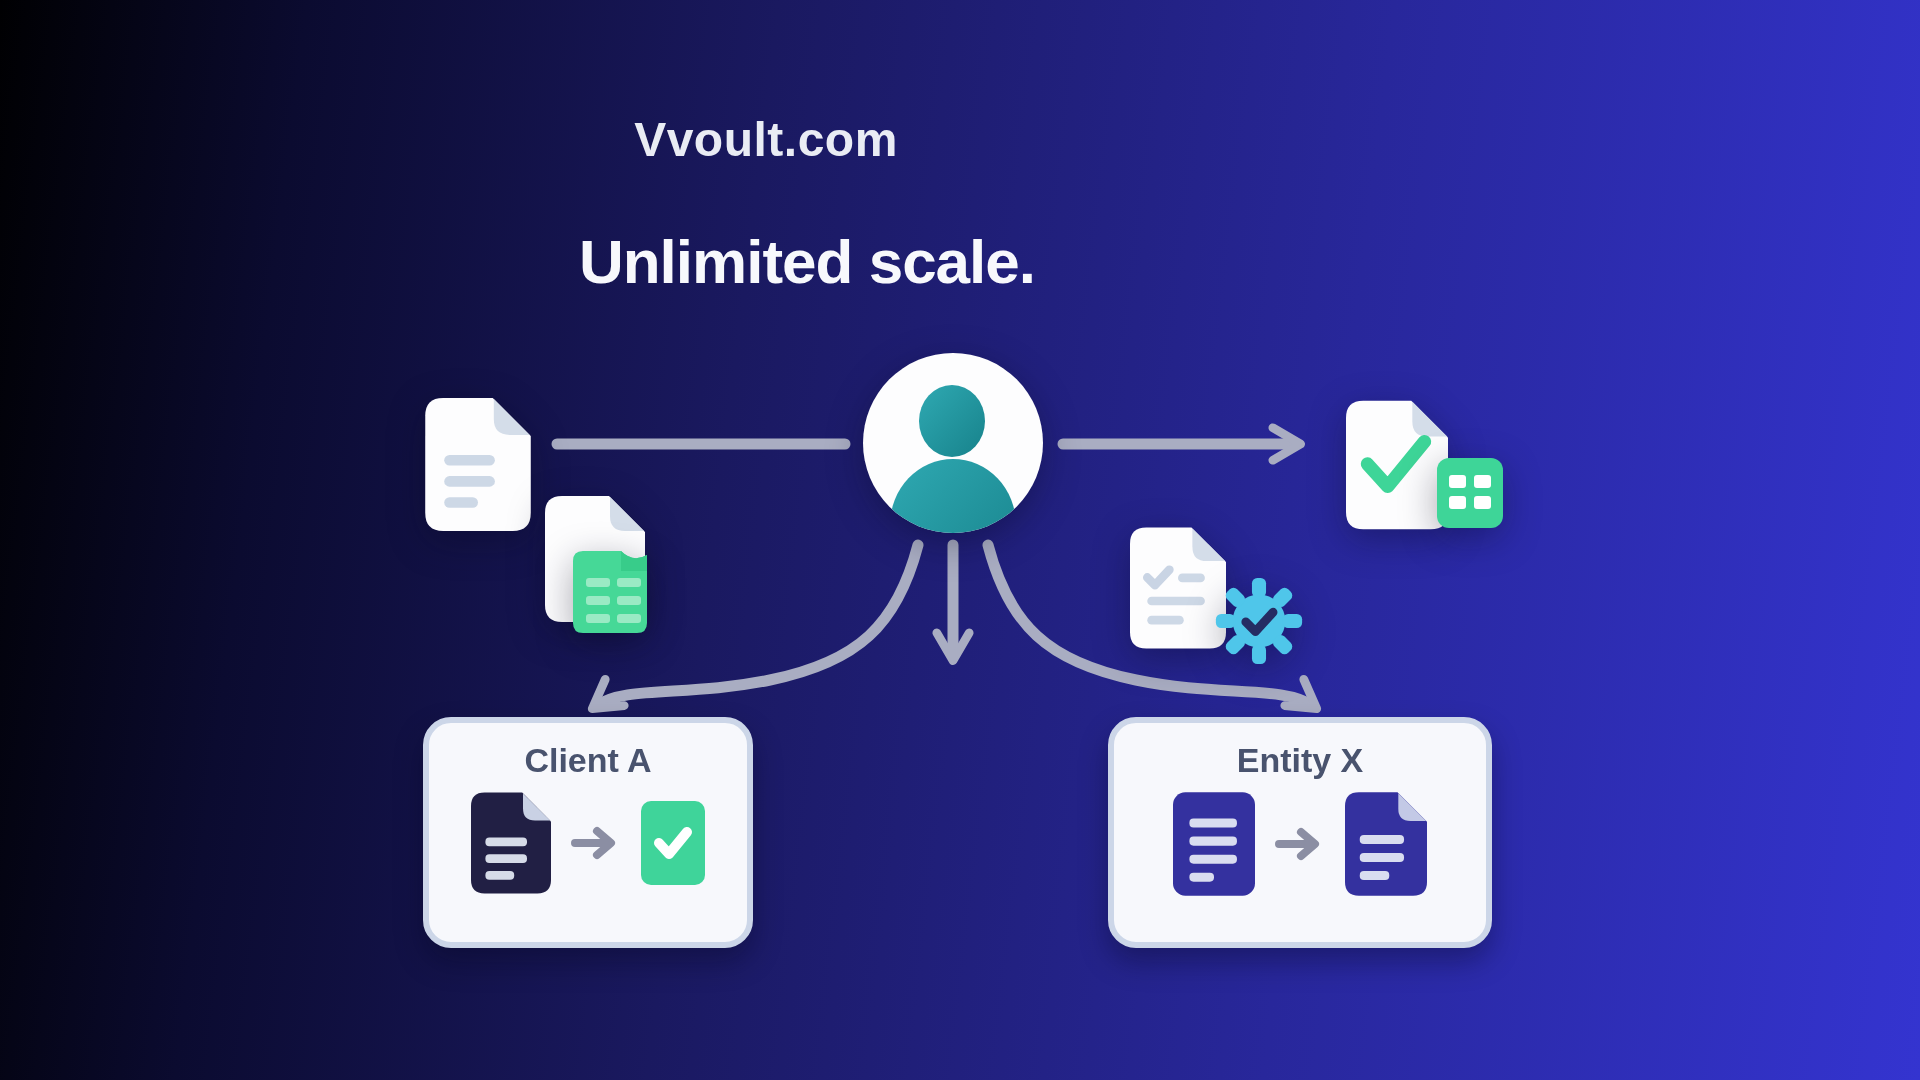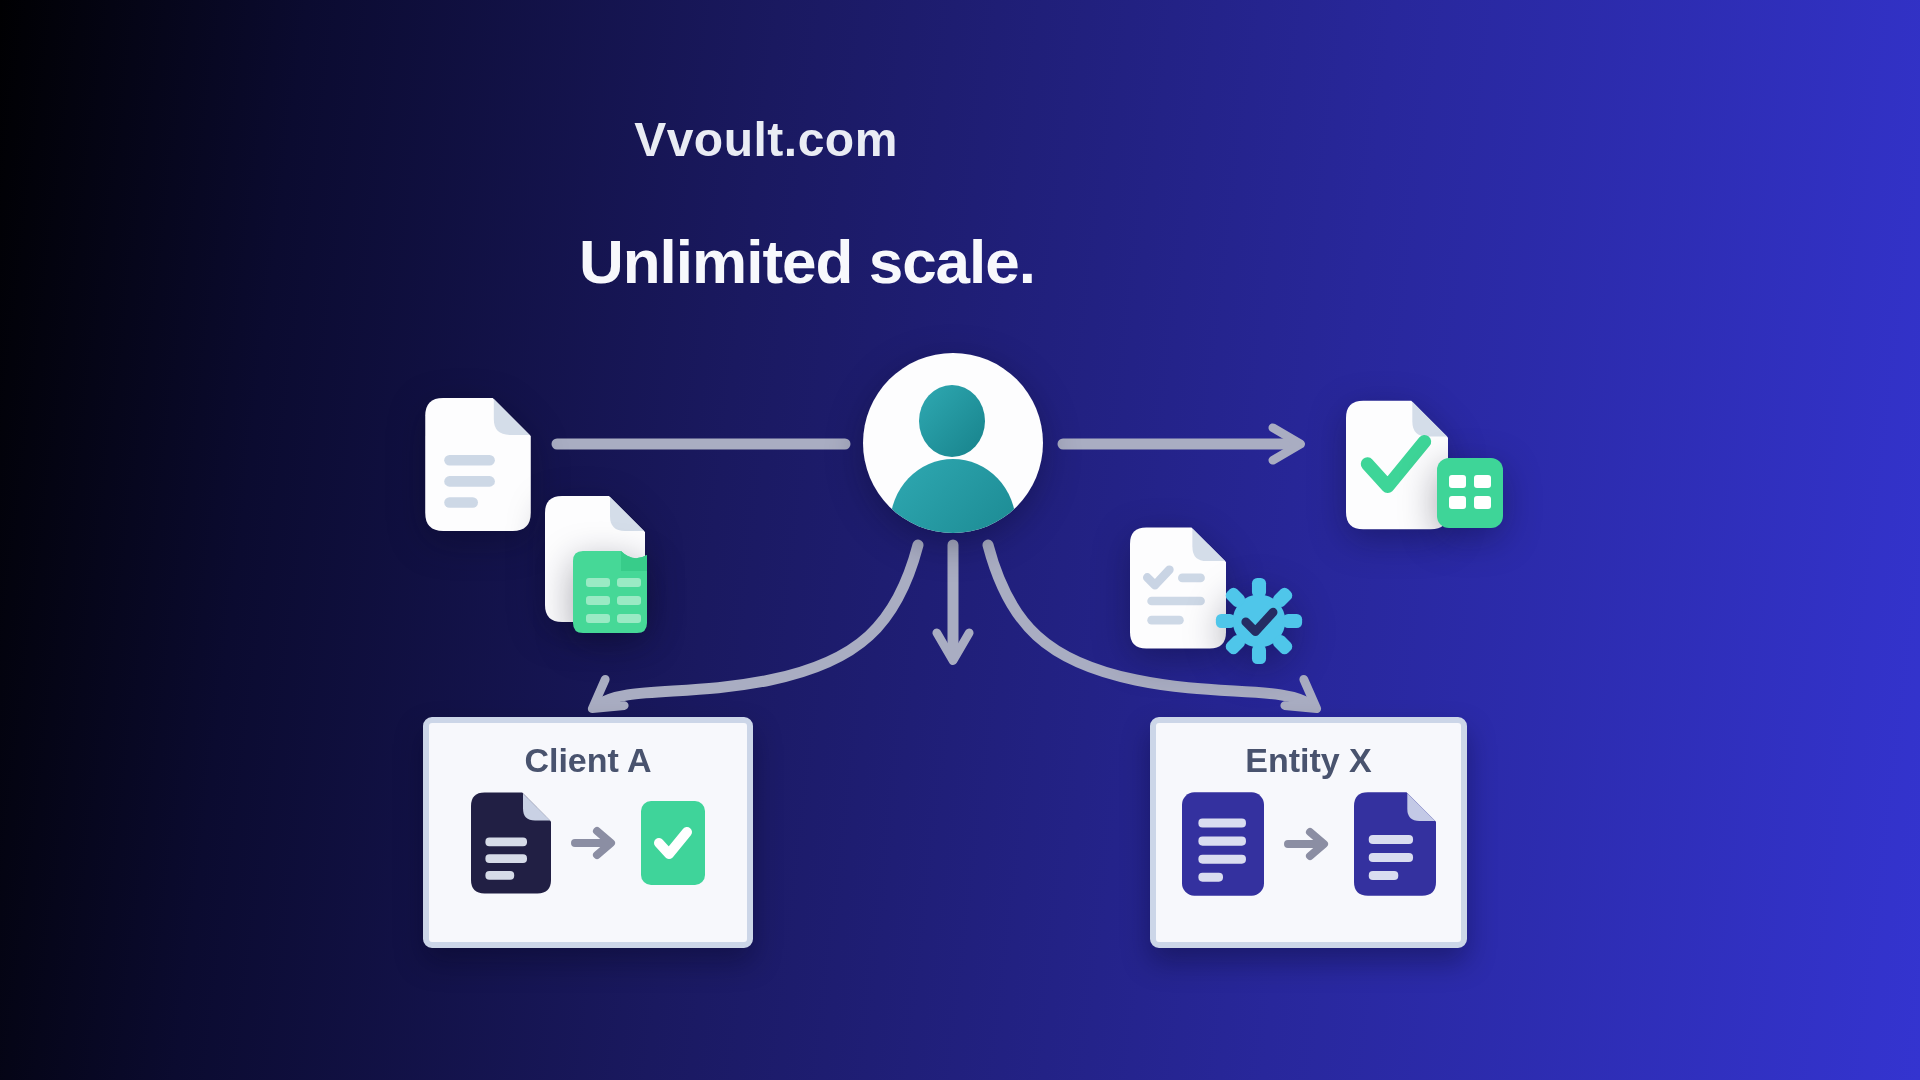--- a/index.html
+++ b/index.html
@@ -15,21 +15,21 @@
   .headline{
     position:absolute;top:226px;left:0;width:1614px;margin:0;
     display:flex;justify-content:center;gap:20px;
     font-size:62px;font-weight:bold;letter-spacing:-1px;
   }
   .hl-white{color:#f7f8fc;}
   .hl-orange{color:#f3ac52;}
   .abs{position:absolute;}
   .icon-shadow{filter:drop-shadow(0 10px 18px rgba(5,6,30,.35));}
   .card{
-    position:absolute;top:717px;height:231px;border-radius:9px;
+    position:absolute;top:717px;height:231px;border-radius:28px;
     background:#f7f8fc;border:6px solid #ccd6e8;box-sizing:border-box;
     box-shadow:0 14px 28px rgba(5,6,30,.35);
     display:flex;flex-direction:column;align-items:center;
   }
   .card-title{margin-top:18px;font-size:34px;font-weight:bold;color:#49536e;}
   .card-row{display:flex;align-items:center;justify-content:center;gap:20px;margin-top:12px;}
   .result-check{width:64px;height:84px;border-radius:10px;background:#3fd49a;display:flex;align-items:center;justify-content:center;}
   .result-grid{width:72px;height:88px;border-radius:12px;background:#3fd49a;display:grid;grid-template-columns:21px 21px;grid-template-rows:17px 17px;gap:8px;align-content:center;justify-content:center;}
   .result-grid span{background:#fff;border-radius:3px;}
 </style>
@@ -161,21 +161,21 @@
       </svg>
       <div class="result-check">
         <svg width="40" height="34" viewBox="0 0 40 34">
           <path d="M6 17 L16 28 L34 6" stroke="#fff" stroke-width="10" fill="none" stroke-linecap="round" stroke-linejoin="round"></path>
         </svg>
       </div>
     </div>
   </div>
 
 
-  <div class="card" style="left:1150px;width:317px">
+  <div class="card" style="left:1108px;width:384px">
     <div class="card-title">Entity X</div>
     <div class="card-row">
       <svg width="82" height="104" viewBox="0 0 100 126">
         <rect x="0" y="0" width="100" height="126" rx="15" fill="#34319f"></rect>
         <rect x="20" y="32" width="58" height="11" rx="5" fill="#d9ddf0"></rect>
         <rect x="20" y="54" width="58" height="11" rx="5" fill="#d9ddf0"></rect>
         <rect x="20" y="76" width="58" height="11" rx="5" fill="#d9ddf0"></rect>
         <rect x="20" y="98" width="30" height="11" rx="5" fill="#d9ddf0"></rect>
       </svg>
       <svg width="50" height="36" viewBox="0 0 50 36">

